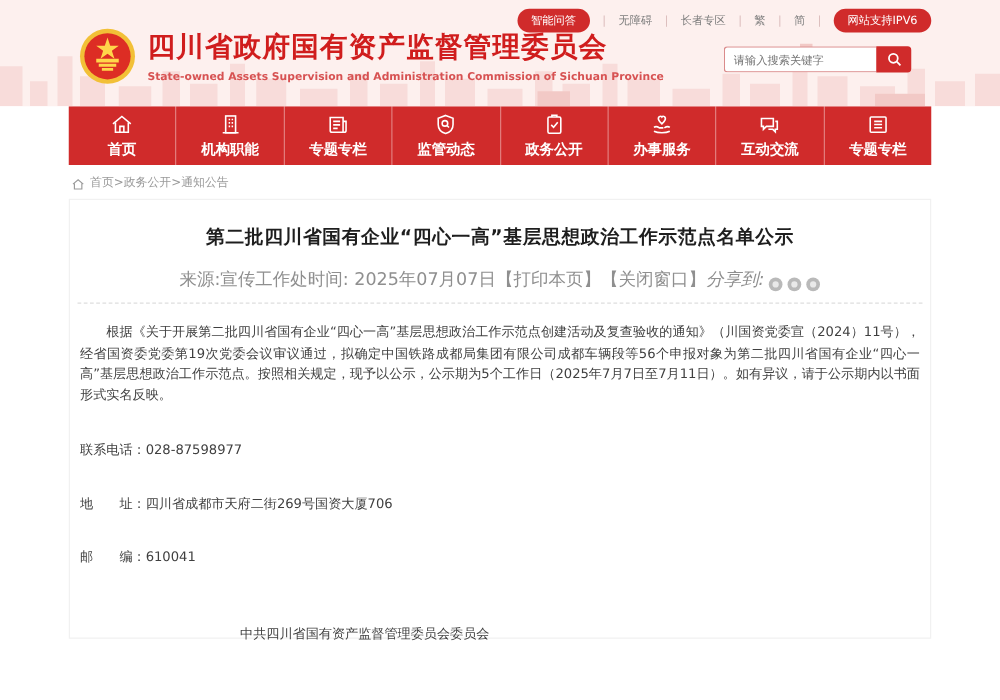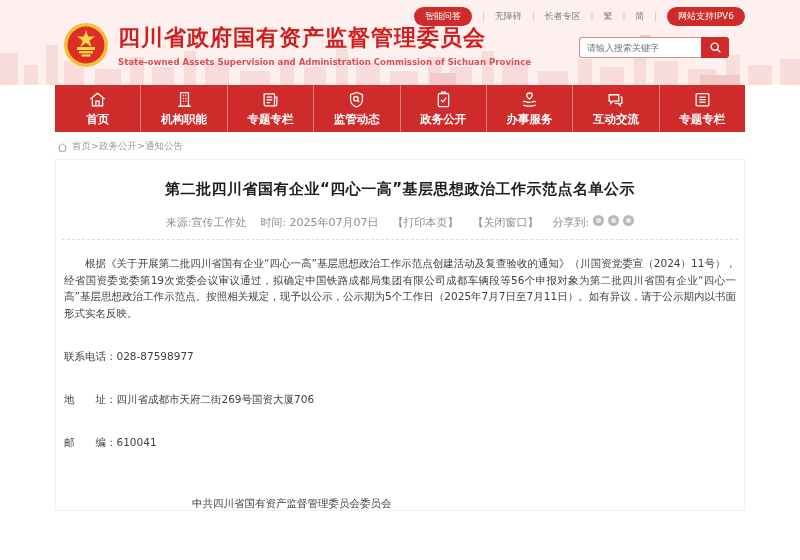--- a/index.html
+++ b/index.html
@@ -37,24 +37,24 @@
 
   
   .breadcrumb { width:690px; margin:0 auto; padding:8px 2px 6px; font-size:9.5px; color:#9a9a9a;
     display:flex; align-items:flex-end; gap:4px; }
   .crumb-text { cursor:pointer; }
 
   
   .article { width:690px; margin:0 auto; border:1px solid #f1f1f1; background:#fff;
     padding:20px 6px 0; height:352px; }
   .article-title { text-align:center; font-size:15px; font-weight:bold; color:#1e1e1e; letter-spacing:.5px; }
-  .meta-row { margin-top:16px; display:flex; justify-content:center; align-items:center; gap:14px;
-    font-size:11px; color:#8f8f8f; }
+  .meta-row { margin-top:16px; display:flex; justify-content:center; align-items:center; 
+    font-size:14px; color:#8f8f8f; }
   .meta-link { cursor:pointer; }
-  .share-wrap { display:flex; align-items:flex-start; gap:4px; }
+  .share-wrap { display:flex; align-items:flex-end; gap:4px;font-style:italic; }
   .share-dot { width:11px; height:11px; border-radius:50%; background:#b9b9b9; display:inline-block;
     position:relative; cursor:pointer; }
   .share-dot::after { content:""; position:absolute; left:3px; top:3px; width:5px; height:5px;
     border-radius:50%; background:#e9e9e9; }
   .meta-divider { border-bottom:1px dashed #dedede; margin-top:9px; }
 
   .body-para { margin:15px 2px 0; font-size:10.5px; line-height:16.5px; color:#3f3f3f;
     text-indent:2em; text-align:justify; }
 
   .contact-line { margin-top:29px; padding-left:2px; font-size:10.5px; color:#3f3f3f; }

